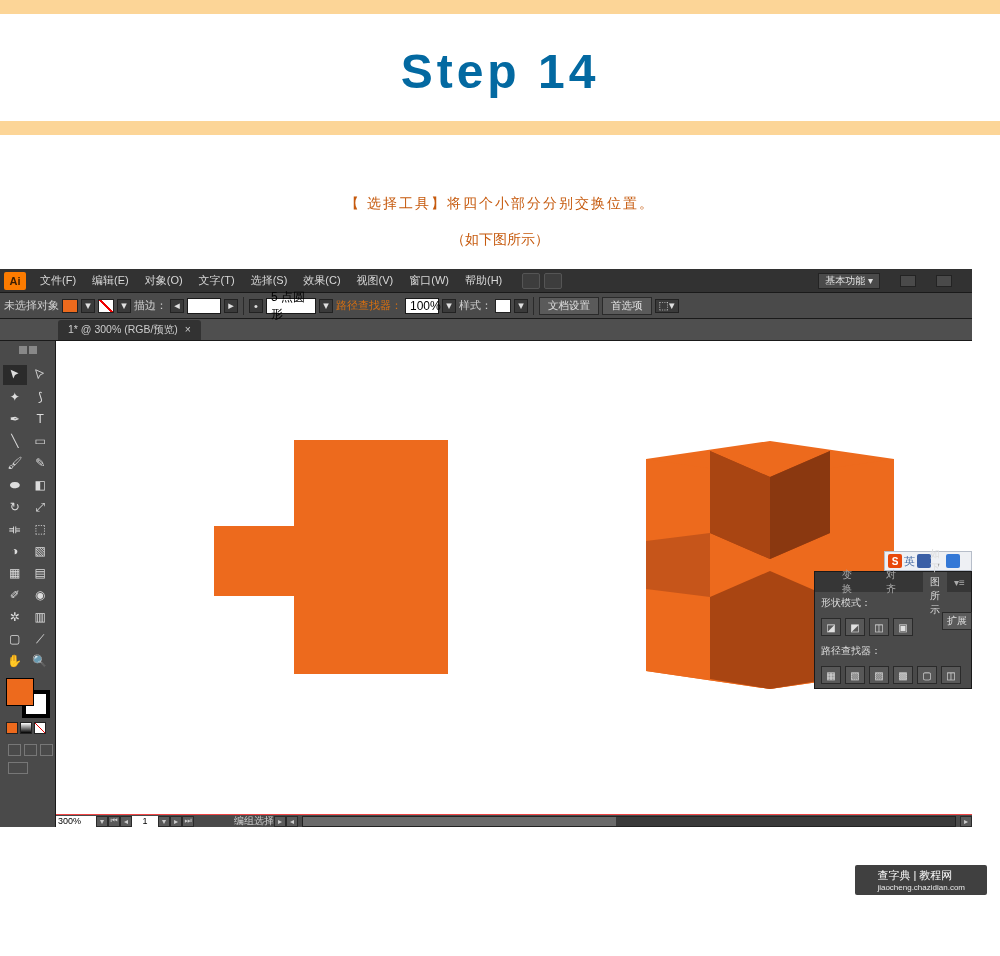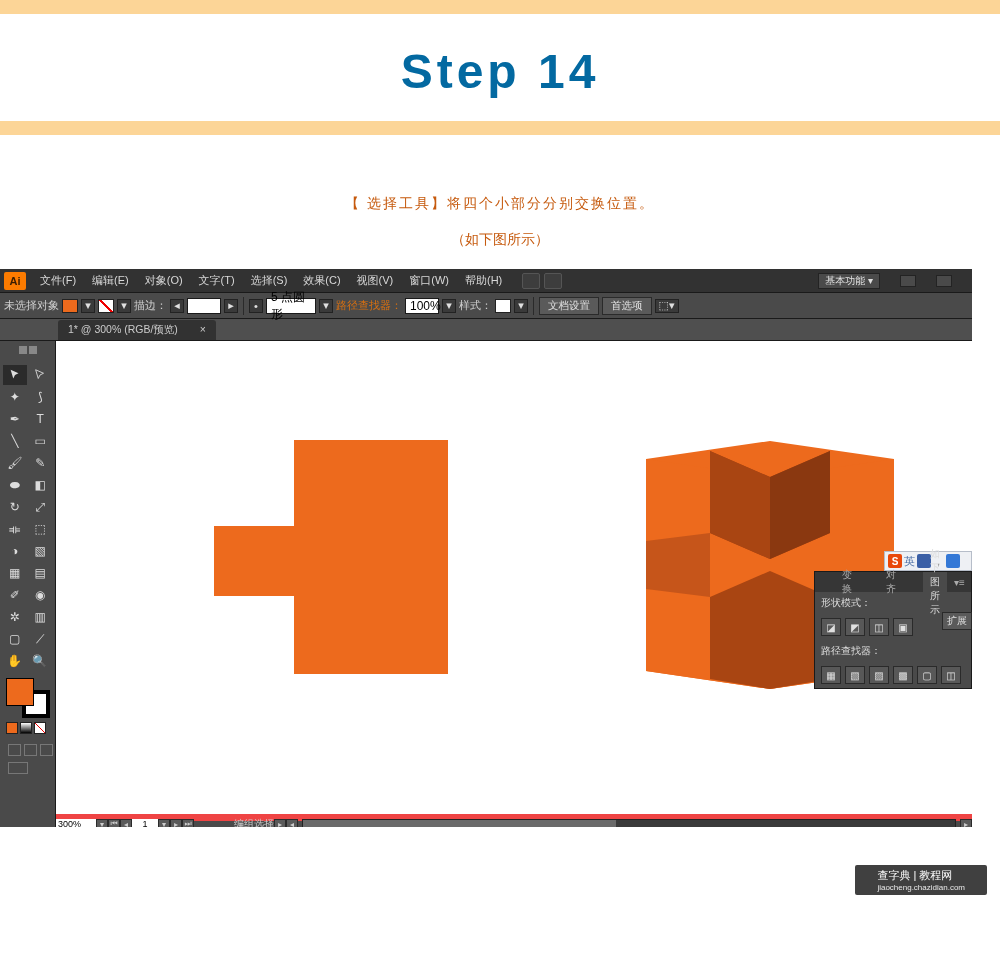--- a/index.html
+++ b/index.html
@@ -24,21 +24,21 @@
 .swatch { width:16px; height:14px; border:1px solid #222; background:#fff;}
 .swatch.orange { background:#ed6a1d; }
 .swatch.none { background:linear-gradient(45deg,#fff 45%,#e00 46%,#e00 54%,#fff 55%);}
 .ctrl-dd { width:14px; height:14px; background:#3a3a3a; border:1px solid #222; display:flex; align-items:center; justify-content:center;}
 .ctrl-sep { width:1px; height:18px; background:#2a2a2a; margin:0 2px;}
 .ctrl-input { background:#fff; color:#000; height:16px; padding:0 4px; border:1px solid #1a1a1a; font-size:12px; display:flex; align-items:center;}
 .ctrl-btn { background:#5a5a5a; border:1px solid #2a2a2a; height:18px; padding:0 8px; display:flex; align-items:center; font-size:10.5px;}
 .opacity-label { color:#d97010;}
 
 .doc-tab-row { background:#4f4f4f; height:22px; border-bottom:1px solid #1a1a1a; padding-left:58px; display:flex; align-items:flex-end;}
-.doc-tab { background:#323232; color:#ccc; padding:3px 10px; font-size:10.5px; border-top-left-radius:3px; border-top-right-radius:3px; display:flex; gap:22px;}
+.doc-tab { background:#323232; color:#ccc; padding:3px 10px; font-size:10.5px; border-top-left-radius:3px; border-top-right-radius:3px; display:flex; gap:7px;}
 
 .ai-body { display:flex; background:#323232; }
 .toolbox { width:56px; background:#4a4a4a; border-right:1px solid #1a1a1a; padding:4px 2px; display:flex; flex-direction:column;}
 .tool-double { width:52px; height:17px; display:flex; justify-content:center; margin-bottom:2px;}
 .tool-double .t { width:8px; height:8px; background:#888; margin:1px;}
 .tool-row { display:flex; }
 .tool { width:24px; height:20px; background:#4a4a4a; display:flex; align-items:center; justify-content:center; margin:1px; color:#ddd; font-size:12px; cursor:default;}
 .tool.sel { background:#2b2b2b; }
 .tool svg { width:14px; height:14px; }
 .color-box { margin-top:6px; width:44px; height:40px; position:relative; margin-left:4px;}
@@ -60,21 +60,21 @@
 .ime-ico{width:14px;height:14px;border-radius:2px;}
 .panel-tabs { display:flex; background:#363636; height:20px; align-items:center;}
 .ptab { padding:0 7px; height:20px; display:flex; align-items:center; color:#aaa;margin-left:20px;}
 .ptab.active { background:#4a4a4a; color:#ddd;}
 .panel-row { padding:4px 6px; }
 .panel-label { color:#ddd; }
 .icon-row { display:flex; gap:4px; padding:4px 6px; }
 .picon { width:20px; height:18px; border:1px solid #2a2a2a; background:#585858; display:flex; align-items:center; justify-content:center;}
 .expand-btn { position:absolute; right:-1px; top:40px; width:30px; height:18px; background:#5a5a5a; border:1px solid #2a2a2a; font-size:10px; display:flex; align-items:center; justify-content:center; color:#ddd;}
 
-.hscroll { position:absolute; left:0; right:0; bottom:0; height:13px; background:#4a4a4a; border-top:7px solid #ef4444; display:flex; align-items:center;}
+.hscroll { position:absolute; left:0; right:0; bottom:0; height:13px; background:#4a4a4a; border-top:1px solid #ef4444; display:flex; align-items:center;}
 .zoom-box { background:#fff; color:#000; width:40px; height:11px; font-size:9px; padding:0 2px;}
 .sb-arrow { width:12px; height:11px; background:#5a5a5a; border:1px solid #2a2a2a; display:flex; align-items:center; justify-content:center; font-size:8px; color:#ccc;}
 .page-box { background:#fff; color:#000; width:26px; height:11px; font-size:9px; text-align:center;}
 .status-txt { color:#ccc; font-size:10px; margin-left:40px;}
 .scroll-track { flex:1; margin:0 4px; height:11px; background:#3a3a3a; position:relative; border:1px solid #222;}
 .scroll-thumb { position:absolute; left:0; width:48%; height:9px; background:#6a6a6a;}
 
 .watermark { position:absolute; right:13px; bottom:6px; font-size:11px; color:#fff; background:#404040; padding:3px 22px; border-radius:2px; z-index:50;}
 .watermark small{display:block; font-size:8px; color:#e8e8e8;}
 .below-space{height:74px;background:#fff;position:relative;}

